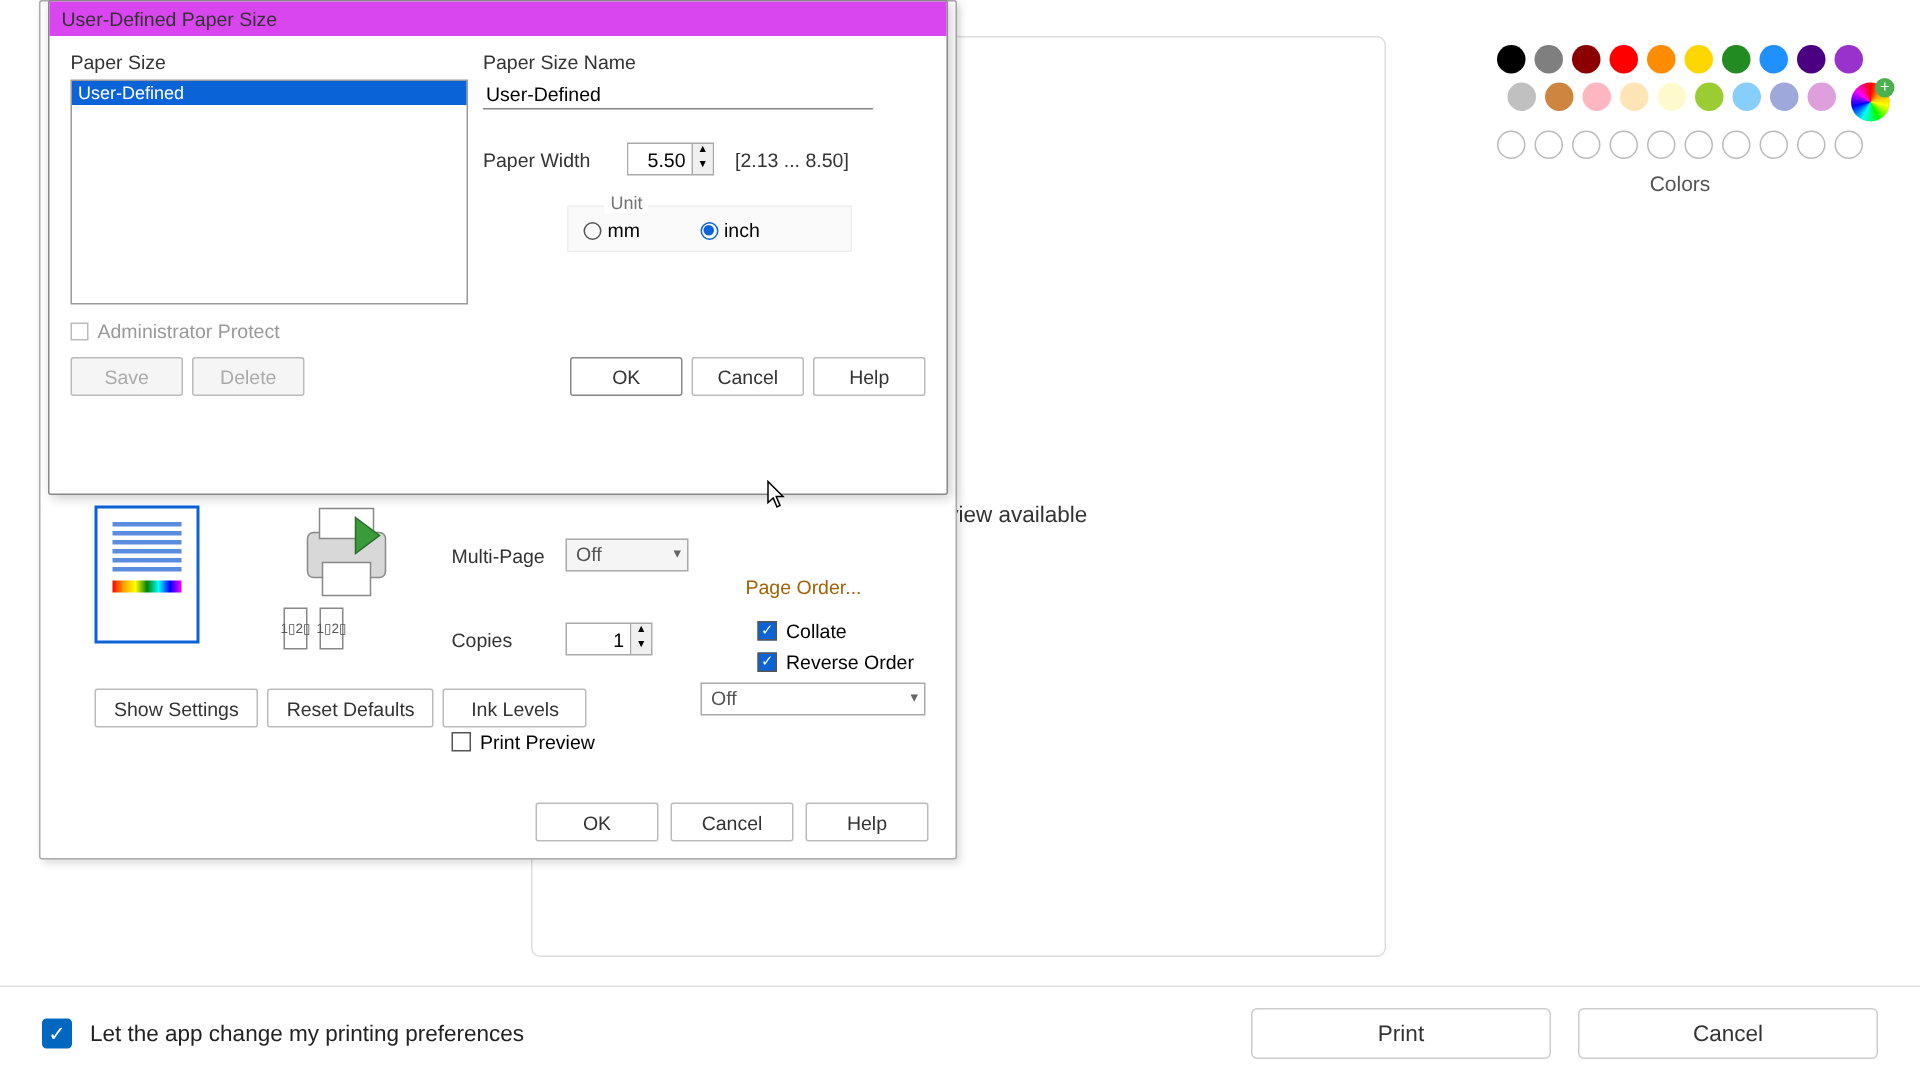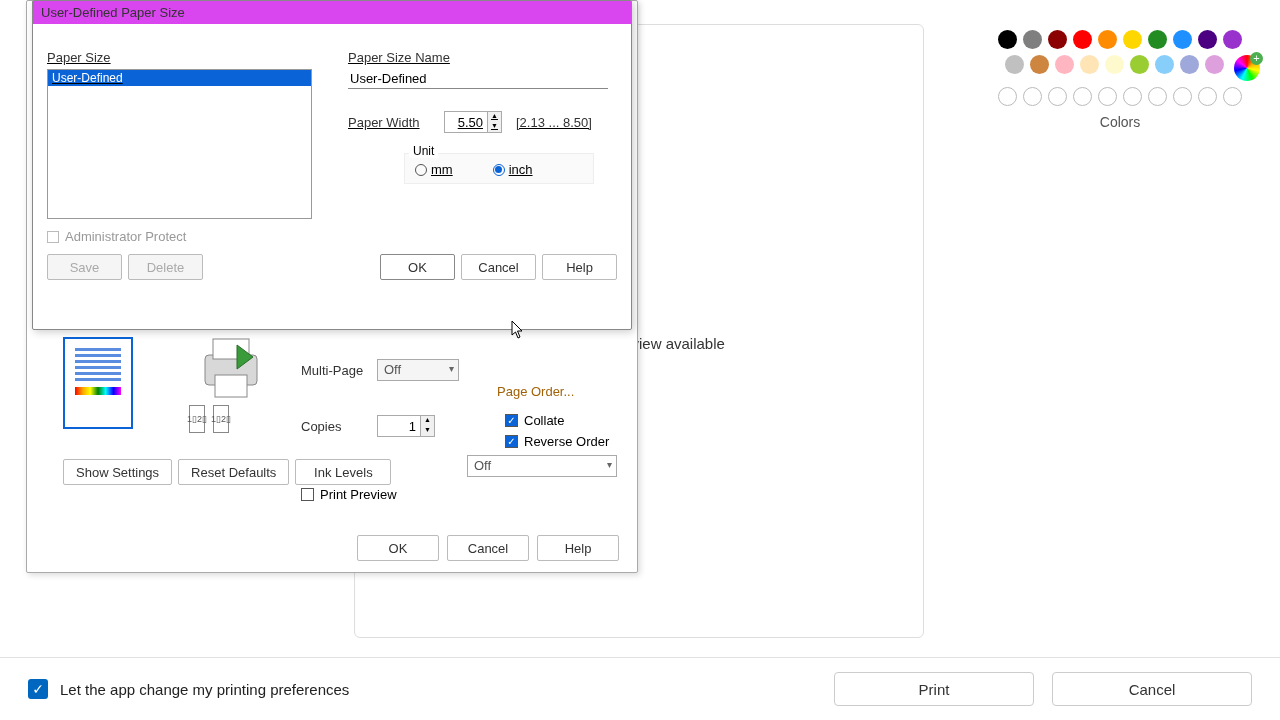--- a/index.html
+++ b/index.html
@@ -13,35 +13,35 @@
 .rainbow::after { content:"+"; position:absolute; top:-3px; right:-3px; width:13px; height:13px; background:#4caf50; color:#fff; border-radius:50%; font-size:11px; line-height:13px; text-align:center; }
 .palette-label { color: #555; margin-top: 8px; font-size: 14px; }
 
 .preview-area { position: absolute; left: 354px; top: 24px; width: 570px; height: 614px; border: 1px solid #ddd; border-radius: 6px; }
 .preview-text { position: absolute; left: 50%; top: 310px; transform: translateX(-50%); color: #333; font-size: 15px; white-space: nowrap; }
 
 .print-dialog { position: absolute; left: 26px; top: 0; width: 612px; height: 573px; background: #fff; border: 1px solid #aaa; border-radius: 2px; box-shadow: 2px 2px 6px rgba(0,0,0,0.15); }
 
 .paper-dialog { position: absolute; left: 32px; top: 0; width: 600px; height: 330px; background: #fff; border: 1px solid #888; border-radius: 2px; box-shadow: 2px 2px 8px rgba(0,0,0,0.2); }
 .paper-title { background: #d946ef; color: #333; padding: 4px 8px; font-size: 13px; }
-.paper-body { display: flex; padding: 26px 14px 4px; gap: 36px; text-decoration: underline; }
+.paper-body { display: flex; padding: 10px 14px 4px; gap: 10px; }
 .ps-label { color: #333; margin-bottom: 4px; }
 .listbox { width: 265px; height: 150px; background: #fff; border: 1px solid #999; }
 .listbox-item { background: #0a64d8; color: #fff; padding: 1px 4px; font-size: 12px; }
 .right-col { flex: 1; }
 .txt-input { width: 260px; border: none; border-bottom: 1px solid #888; padding: 2px 2px; font-size: 13px; }
 .field-row { display: flex; align-items: center; margin-top: 22px; gap: 14px; }
 .field-row label { width: 82px; color: #333; }
 .spin-wrap { display: flex; align-items: stretch; border: 1px solid #aaa; height: 22px; }
 .spin-wrap input { width: 42px; border: none; text-align: right; padding-right: 4px; font-size: 13px; }
 .spin-btns { display: flex; flex-direction: column; width: 14px; border-left: 1px solid #aaa; }
 .spin-btns div { flex:1; font-size:7px; text-align:center; line-height:8px; background:#f0f0f0; cursor:pointer; }
 .range-hint { color: #333; font-size: 13px; }
 .unit-block { margin-top: 20px; margin-left: 56px; background: #fafafa; border: 1px solid #eee; padding: 4px 10px 6px; width: 190px; position: relative; }
-.unit-title { position: absolute; top: -10px; left: 4px; background: #fff; padding: 0 4px; font-size: 12px; color: #000000; }
+.unit-title { position: absolute; top: -10px; left: 24px; background: #fff; padding: 0 4px; font-size: 12px; color: #737373; }
 .unit-opts { display: flex; gap: 40px; margin-top: 4px; }
 .radio { display: flex; align-items: center; gap: 4px; cursor: pointer; }
 .radio-circ { width: 12px; height: 12px; border: 1.5px solid #555; border-radius: 50%; display:flex; align-items:center; justify-content:center; }
 .radio-circ.sel { border-color: #0a64d8; }
 .radio-circ.sel::after { content:""; width:7px; height:7px; background:#0a64d8; border-radius:50%; }
 
 .admin-row { display:flex; align-items:center; gap:6px; margin: 6px 14px; color:#999; }
 .admin-row .chk { width:12px; height:12px; border:1px solid #bbb; }
 
 .dlg-buttons { display:flex; gap:6px; padding: 4px 14px 10px; align-items:flex-end; }

